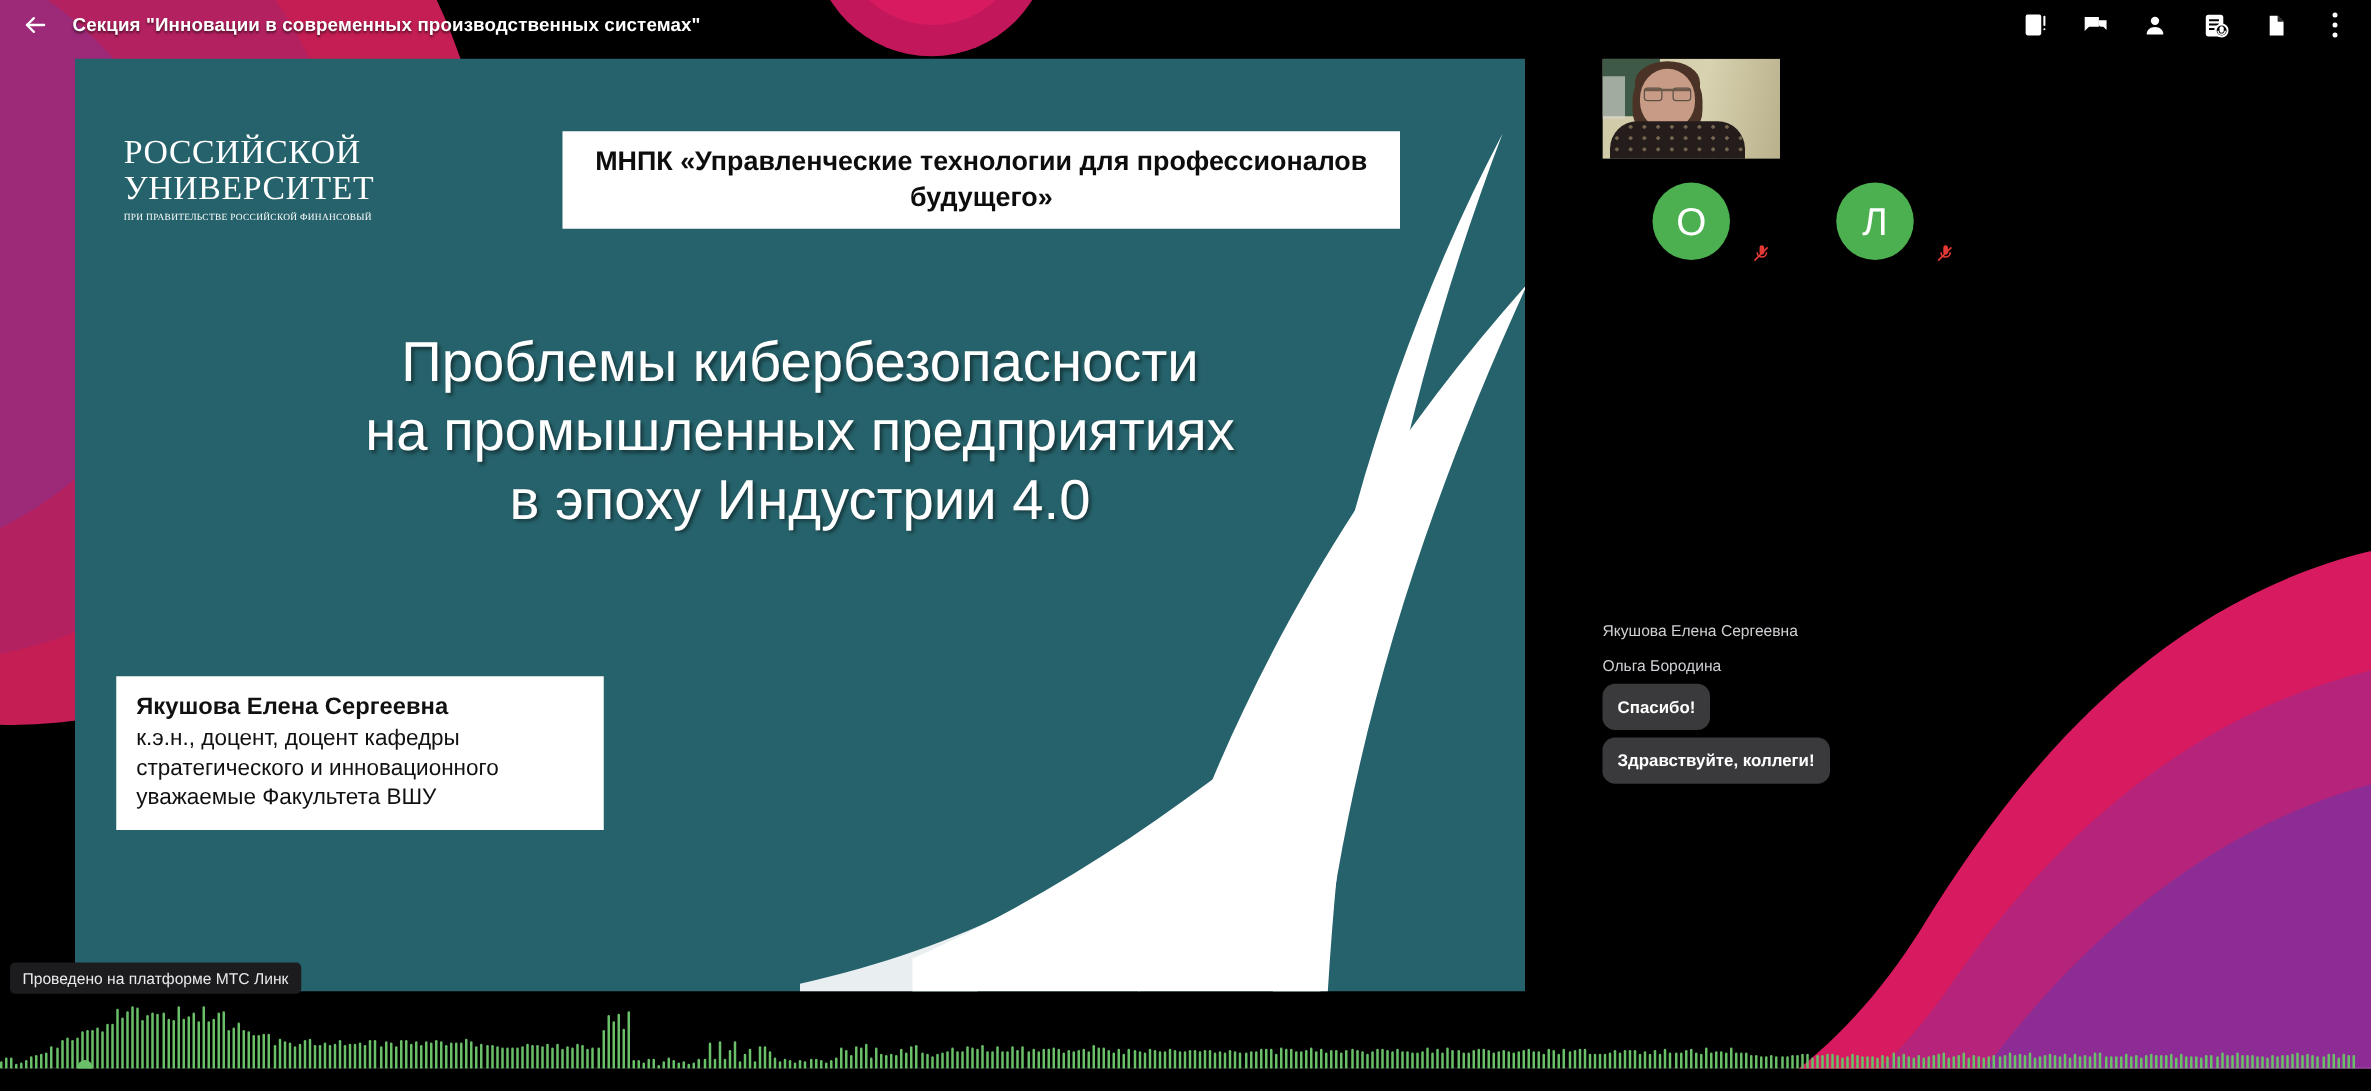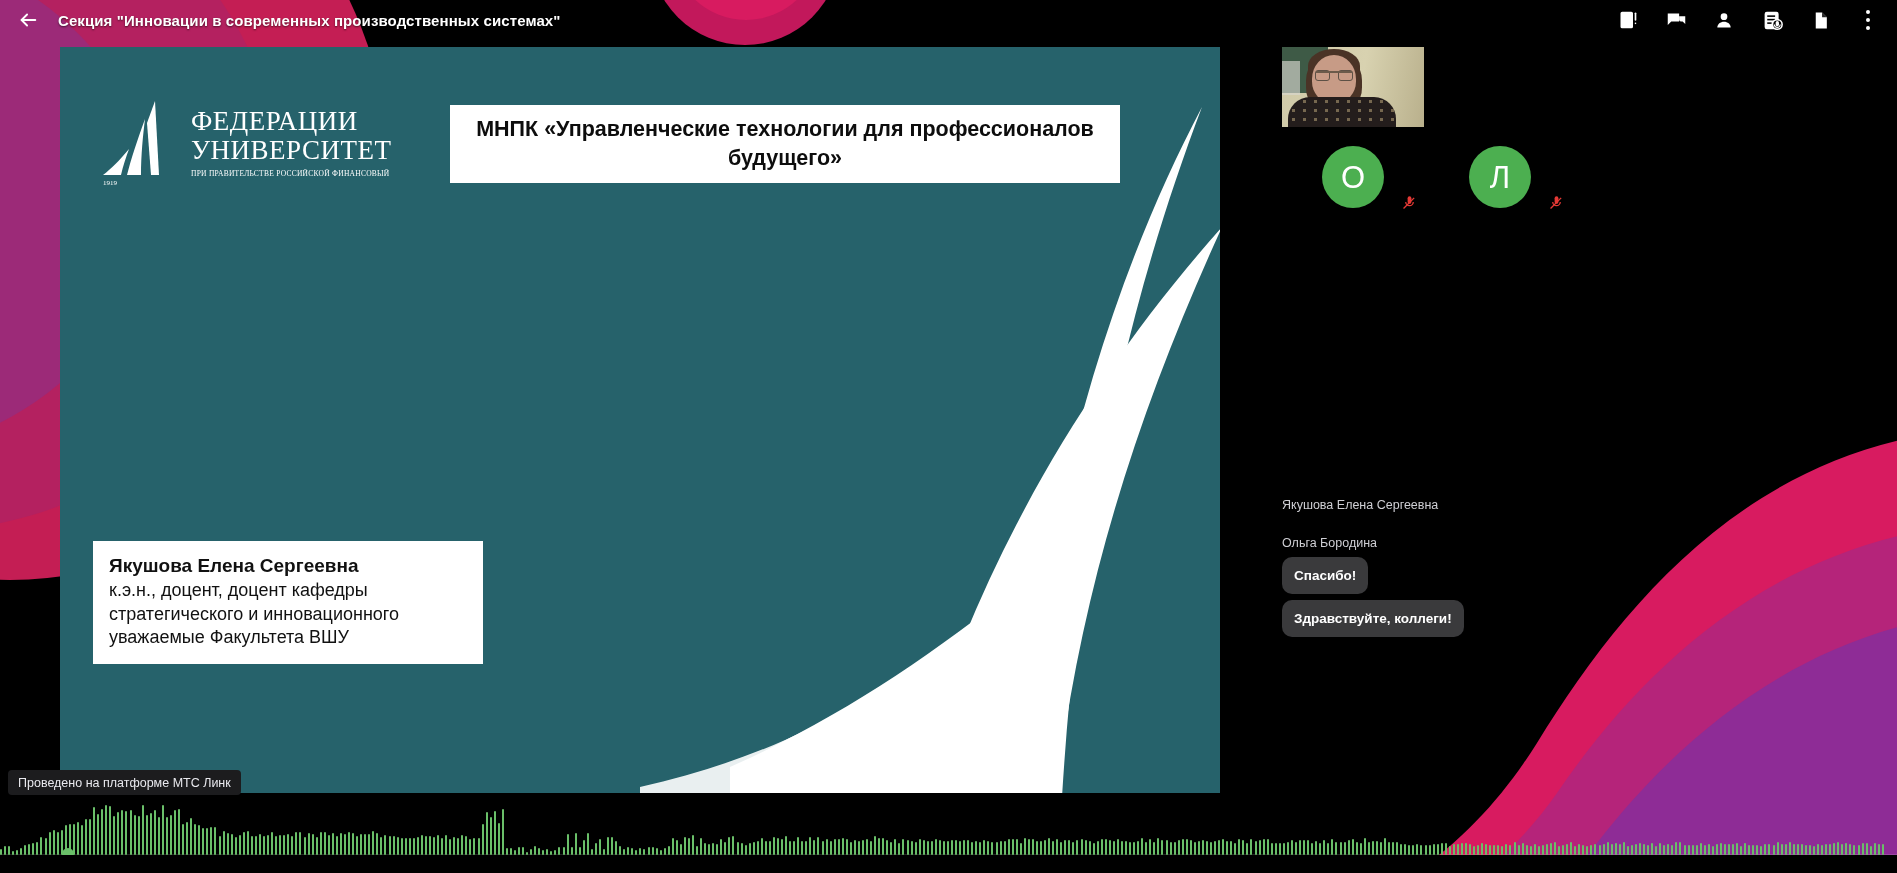--- a/index.html
+++ b/index.html
@@ -128,21 +128,21 @@
   .tile { position: absolute; width: 150px; height: 150px; }
   .avatar {
     position: absolute; left: 0; top: 0; width: 62px; height: 62px; border-radius: 50%;
     background: #4caf50; display: flex; align-items: center; justify-content: center;
     color: #fff; font-size: 31px; line-height: 1;
   }
   .tile-mic { position: absolute; width: 15px; height: 17px; }
 
   .chat { position: absolute; left: 1282px; top: 498px; width: 400px; z-index: 20; }
   .chat-author {
-    color: #cfcfd4; font-size: 12.5px; margin-bottom: 7px; margin-top: 24px;
+    color: #cfcfd4; font-size: 12.5px; margin-bottom: 7px; margin-top: 14px;
     text-shadow: 0 1px 2px rgba(0,0,0,.45);
   }
   .chat-bubble {
     display: inline-block; max-width: 200px; background: #3a3a3c; color: #fff;
     border-radius: 10px; padding: 9px 12px; font-size: 13.5px; line-height: 19px;
     font-weight: bold; margin-bottom: 6px;
   }
 
   
   .tooltip {
@@ -242,39 +242,34 @@
 
   <div class="slide">
     <svg class="sail-big" viewBox="0 0 620 690" preserveAspectRatio="none">
       <path d="M592 0 C520 190 470 400 452 690 L408 690 C430 400 500 175 592 0 Z" fill="#ffffff"></path>
       <path d="M612 120 C530 300 470 480 446 690 L300 690 C360 470 470 280 612 120 Z" fill="#ffffff"></path>
       <path d="M470 430 C360 520 255 600 120 660 L120 690 L300 690 C345 600 400 505 470 430 Z" fill="#ffffff"></path>
       <path d="M240 600 C180 635 110 662 30 680 L30 690 L170 690 C190 655 212 625 240 600 Z" fill="#ffffff" opacity=".9"></path>
     </svg>
 
     <div class="logo-wrap">
-      <div class="logo-mark">
-        <svg width="92" height="92" viewBox="0 0 92 92">
-          <path d="M62 4 L66 78 L58 78 L54 26 Z" fill="#fff"></path>
-          <path d="M52 22 C44 44 38 62 34 78 L48 78 C48 58 50 38 52 22 Z" fill="#fff"></path>
-          <path d="M36 52 C26 64 18 72 10 78 L28 78 C30 69 33 60 36 52 Z" fill="#fff"></path>
-          <text x="10" y="88" fill="#fff" font-family="Liberation Serif, serif" font-size="7">1919</text>
-        </svg>
-      </div>
       <div class="logo-text">
-        <div class="logo-l1">ФЕДЕРАЦИИ</div>
+        <div class="logo-l1">РОССИЙСКОЙ</div>
         <div class="logo-l2">УНИВЕРСИТЕТ</div>
         <div class="logo-sub">ПРИ ПРАВИТЕЛЬСТВЕ РОССИЙСКОЙ ФИНАНСОВЫЙ</div>
       </div>
     </div>
 
     <div class="conf-banner">
       <div class="conf-banner-text">МНПК «Управленческие технологии для профессионалов будущего»</div>
     </div>
 
+    <div class="slide-title">Проблемы кибербезопасности
+на промышленных предприятиях
+в эпоху Индустрии 4.0</div>
 
     <div class="speaker-box">
       <div class="speaker-name">Якушова Елена Сергеевна</div>
       <div class="speaker-role">к.э.н., доцент, доцент кафедры стратегического и инновационного уважаемые Факультета ВШУ</div>
     </div>
 
   </div>
 
   <div class="self-view">
     <div class="sv-wall">

